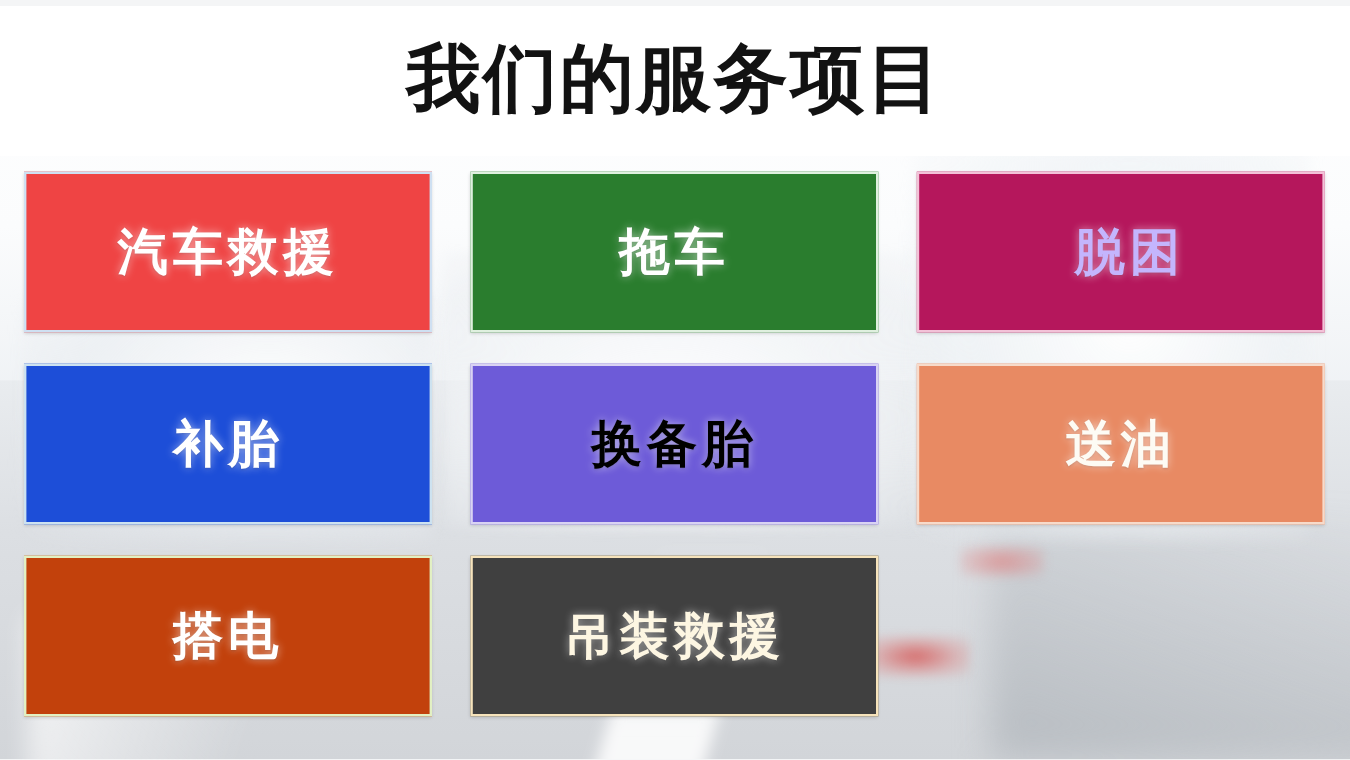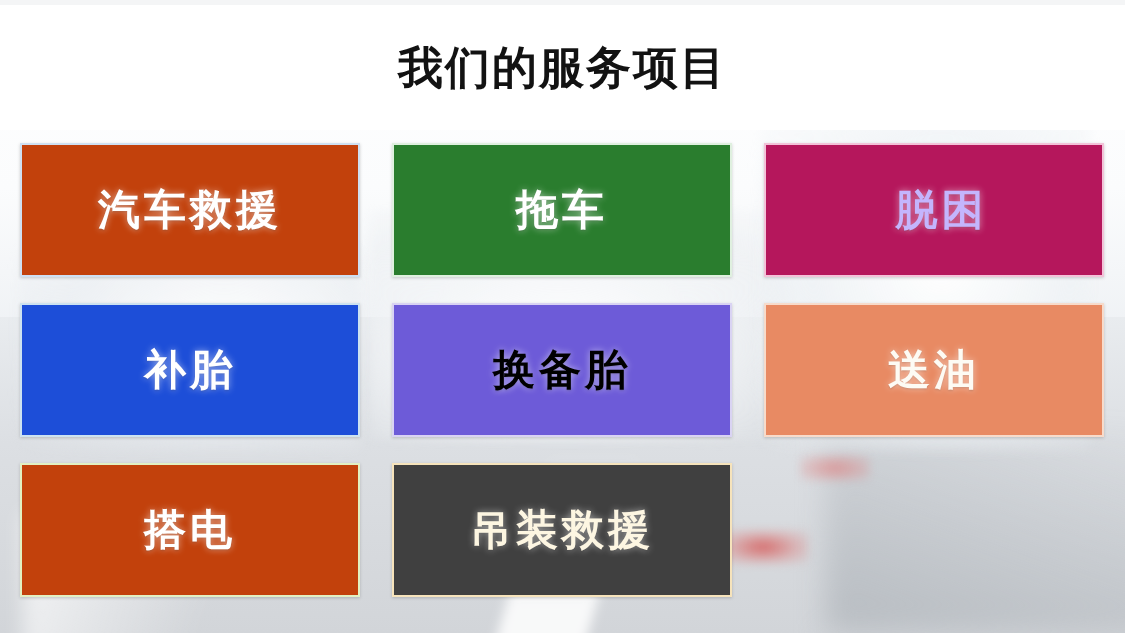--- a/index.html
+++ b/index.html
@@ -115,21 +115,21 @@
     position: absolute;
     left: 0; top: 0;
     width: 100%;
     height: 128px;
     display: flex;
     align-items: center;
     justify-content: center;
     z-index: 5;
   }
   .title {
-    font-size: 45px;
+    font-size: 62px;
     font-weight: bold;
     color: #121212;
     letter-spacing: 2px;
     line-height: 1;
     white-space: nowrap;
     margin-top: 6px;
   }
 
   
   .grid {
@@ -183,21 +183,21 @@
     <div class="taillight2"></div>
     <div class="bg-topfade"></div>
     <div class="bg-topline"></div>
   </div>
 
   <div class="title-wrap">
     <div class="title">我们的服务项目</div>
   </div>
 
   <div class="grid">
-    <div class="tile" style="background: #c2410c; border-color: rgb(207, 224, 242);">
+    <div class="tile" style="background: #ef4444; border-color: rgb(207, 224, 242);">
       <span class="tile-label" style="color: rgb(255, 255, 255);">汽车救援</span>
     </div>
     <div class="tile" style="background: rgb(42, 125, 46); border-color: rgb(223, 240, 223);">
       <span class="tile-label" style="color: rgb(255, 255, 255);">拖车</span>
     </div>
     <div class="tile" style="background: rgb(181, 23, 92); border-color: rgb(243, 194, 216);">
       <span class="tile-label" style="color: #c4b5fd; margin-left: 15px;">脱困</span>
     </div>
     <div class="tile" style="background: #1d4ed8; border-color: rgb(205, 226, 240);">
       <span class="tile-label" style="color: rgb(255, 255, 255);">补胎</span>

